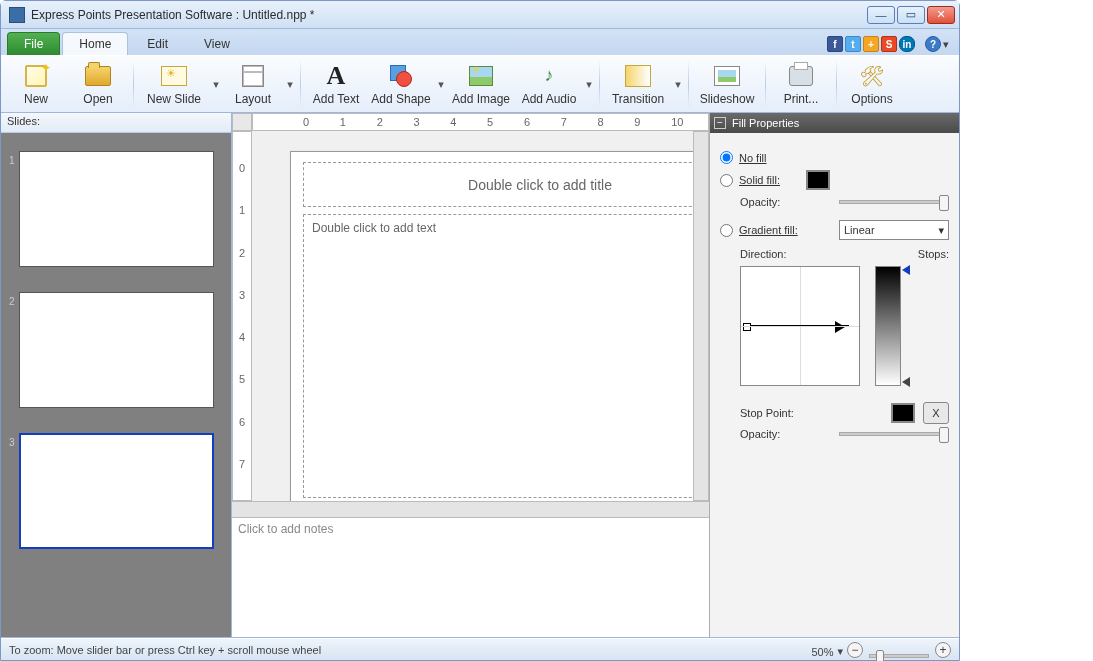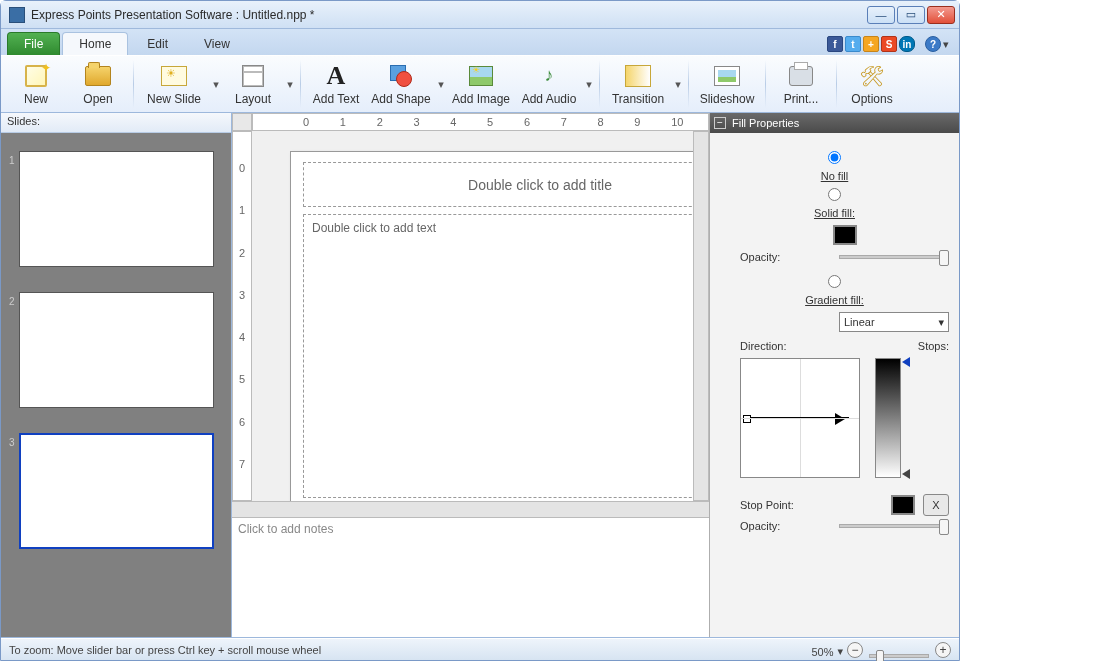--- a/index.html
+++ b/index.html
@@ -119,21 +119,21 @@
 .phtitle{ position:absolute; left:12px; top:10px; right:12px; height:45px; border:1px dashed #999; display:flex; align-items:center; justify-content:center; color:#666; font-size:14px;}
 .phbody{ position:absolute; left:12px; top:62px; right:12px; bottom:12px; border:1px dashed #999; padding:6px 8px; color:#666; font-size:12px;}
 .canvasvscroll{ width:16px; background:#e4e4e4; border:1px solid #bbb;}
 .notes{ height:120px; background:#fff; border-top:1px solid #bbb; padding:4px 6px; color:#888; font-size:12px;}
 .canvashscroll{ height:16px; background:#e4e4e4; border-top:1px solid #bbb;}
 
 .rightpanel{ width:250px; background:#f3f3f3; border-left:1px solid #aeaeae; display:flex; flex-direction:column;}
 .rphdr{ height:20px; background:linear-gradient(to bottom,#6a6a6a,#4a4a4a); color:#fff; display:flex; align-items:center; gap:6px; padding:0 4px; font-size:11px;}
 .rphdr .collapse{ width:12px;height:12px; border:1px solid #ccc; display:flex; align-items:center; justify-content:center; font-size:10px; line-height:1;}
 .rpbody{ padding: 12px 10px; color:#333; }
-.radiorow{ display:flex; align-items:center; gap:6px; margin: 6px 0; flex-direction: column;}
+.radiorow{ display:flex; align-items:center; gap:6px; margin: 6px 0;}
 .radiorow label{ text-decoration:underline; }
 .swatch{ width:24px; height:20px; background:#000; border:2px solid #888; margin-left:20px;}
 .oprow{ display:flex; align-items:center; justify-content:space-between; margin:4px 0 12px 20px;}
 .slider{ width:110px; height:4px; background:#ccc; border:1px solid #aaa; position:relative;}
 .slider .knob{ position:absolute; right:-1px; top:-6px; width:10px;height:16px; background:#f5f5f5; border:1px solid #888; border-radius:2px;}
 .gradsel{ width:110px; height:20px; background:#fff; border:1px solid #888; display:flex; align-items:center; justify-content:space-between; padding:0 4px; margin-left:auto;}
 .dirwrap{ display:flex; margin-top:6px; gap:15px;}
 .dirbox{ width:120px; height:120px; background:#fff; border:1px solid #888; position:relative;}
 .dirbox::before{content:""; position:absolute; left:50%; top:0; bottom:0; border-left:1px solid #ddd;}
 .dirbox::after{content:""; position:absolute; top:50%; left:0; right:0; border-top:1px solid #ddd;}

